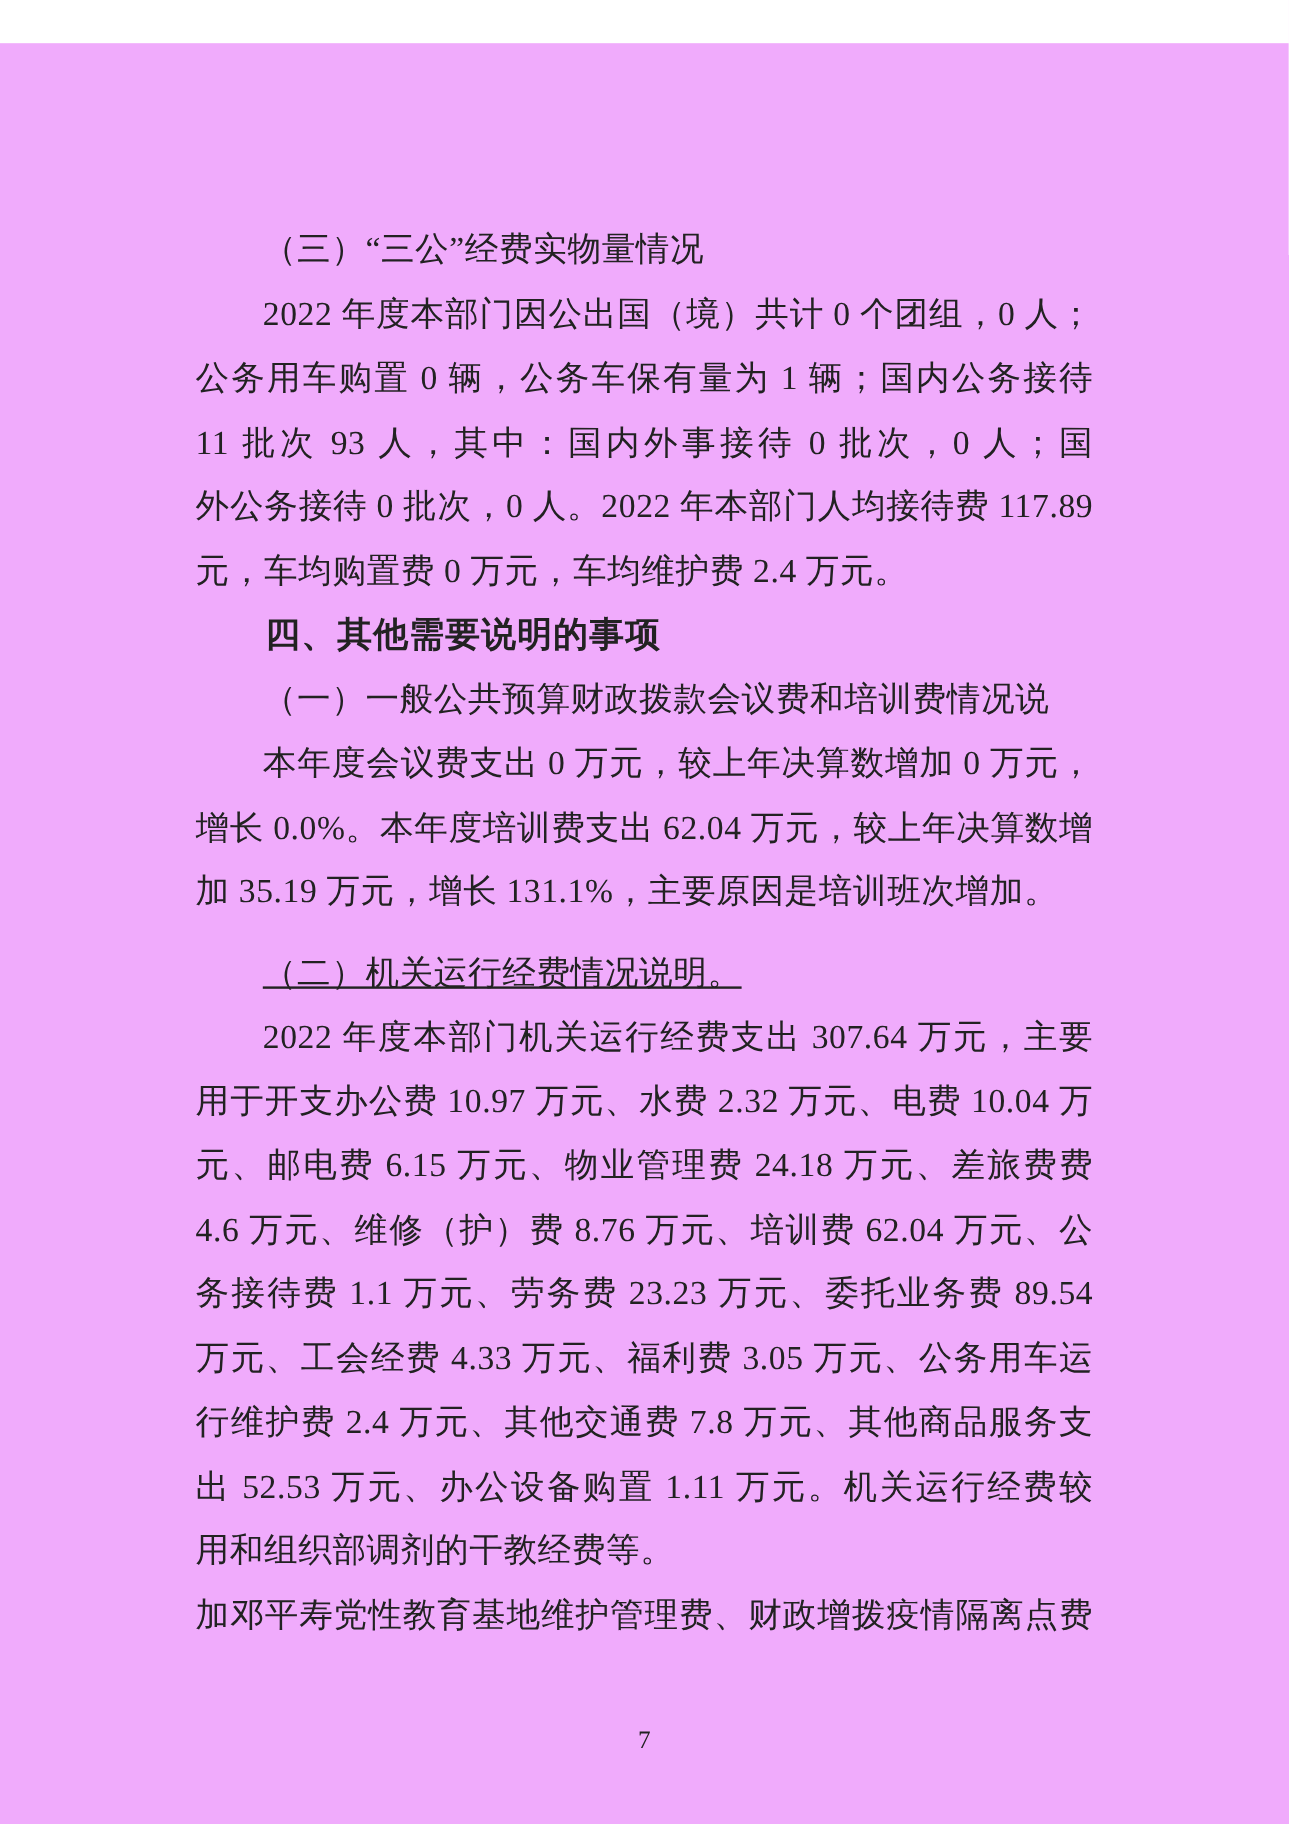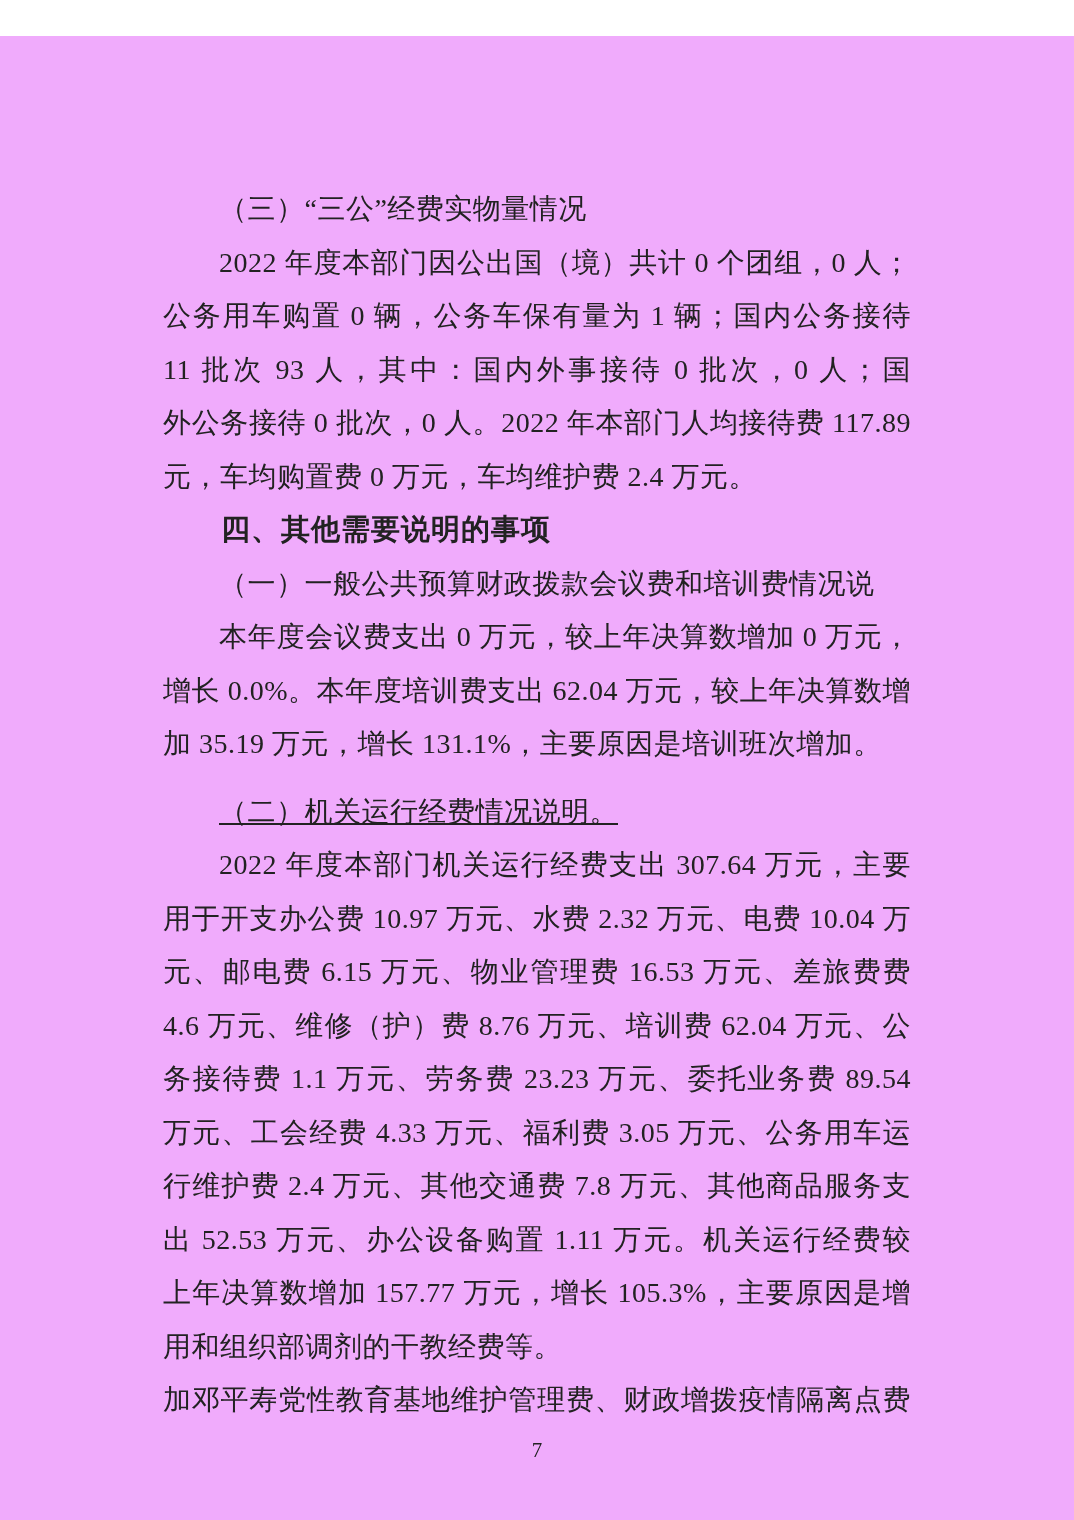--- a/index.html
+++ b/index.html
@@ -77,26 +77,25 @@
       <div class="ln body fill">外公务接待 0 批次，0 人。2022 年本部门人均接待费 117.89</div>
       <div class="ln body">元，车均购置费 0 万元，车均维护费 2.4 万元。</div>
       <div class="ln h-main indent">四、其他需要说明的事项</div>
       <div class="ln h-sub indent">（一）一般公共预算财政拨款会议费和培训费情况说明。</div>
       <div class="ln body indent fill">本年度会议费支出 0 万元，较上年决算数增加 0 万元，</div>
       <div class="ln body fill">增长 0.0%。本年度培训费支出 62.04 万元，较上年决算数增</div>
       <div class="ln body">加 35.19 万元，增长 131.1%，主要原因是培训班次增加。</div>
       <div class="ln h-sub indent spaced">（二）机关运行经费情况说明。</div>
       <div class="ln body indent fill">2022 年度本部门机关运行经费支出 307.64 万元，主要</div>
       <div class="ln body fill">用于开支办公费 10.97 万元、水费 2.32 万元、电费 10.04 万</div>
-      <div class="ln body fill">元、邮电费 6.15 万元、物业管理费 16.53 万元、差旅费费</div>
+      <div class="ln body fill">元、邮电费 6.15 万元、物业管理费 24.18 万元、差旅费费</div>
       <div class="ln body fill">4.6 万元、维修（护）费 8.76 万元、培训费 62.04 万元、公</div>
       <div class="ln body fill">务接待费 1.1 万元、劳务费 23.23 万元、委托业务费 89.54</div>
       <div class="ln body fill">万元、工会经费 4.33 万元、福利费 3.05 万元、公务用车运</div>
       <div class="ln body fill">行维护费 2.4 万元、其他交通费 7.8 万元、其他商品服务支</div>
       <div class="ln body fill">出 52.53 万元、办公设备购置 1.11 万元。机关运行经费较</div>
-      <div class="ln body fill">上年决算数增加 157.77 万元，增长 105.3%，主要原因是增</div>
       <div class="ln body">用和组织部调剂的干教经费等。</div>
       <div class="ln body fill">加邓平寿党性教育基地维护管理费、财政增拨疫情隔离点费</div>
     </div>
   <div class="footer">
     <span class="pagenum">7</span>
   </div>
 </div>
 
 </body></html>

